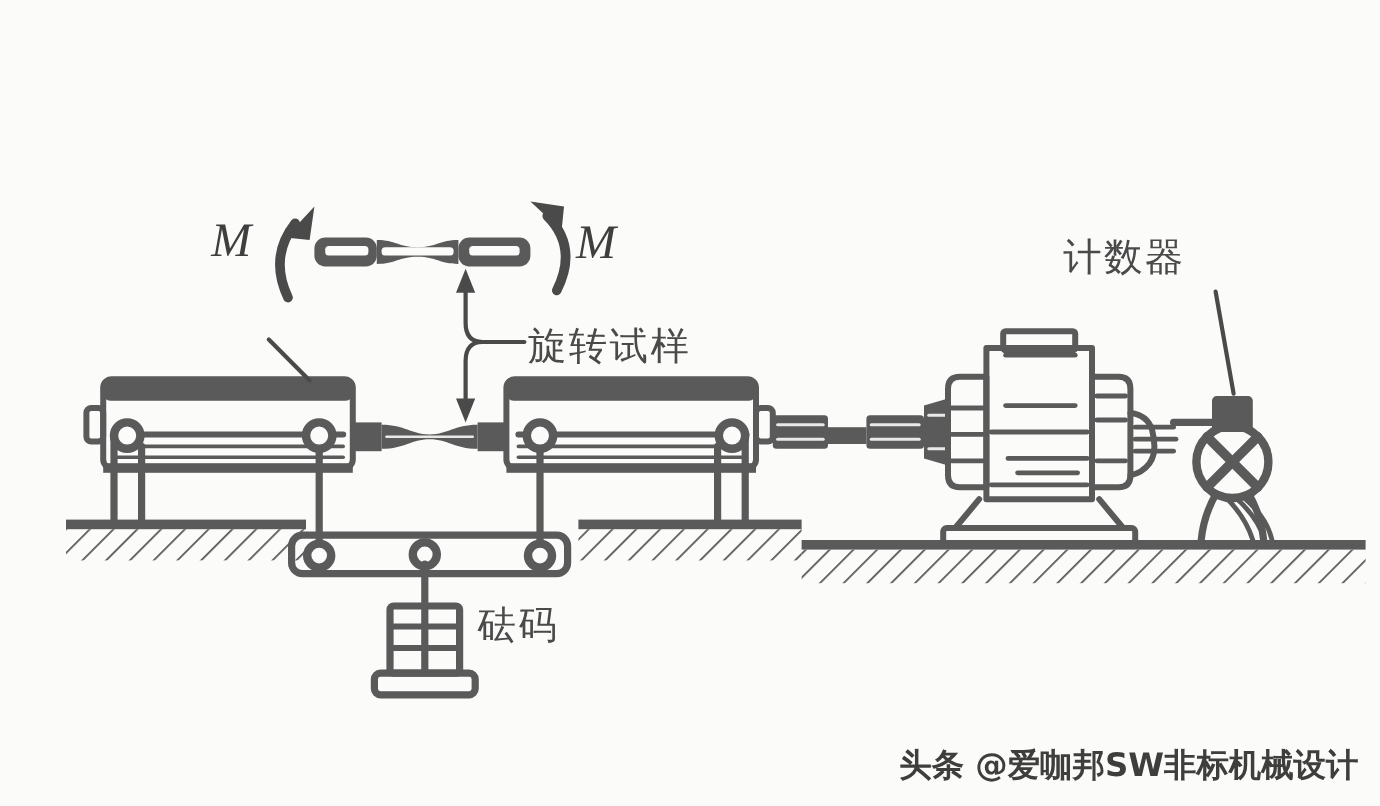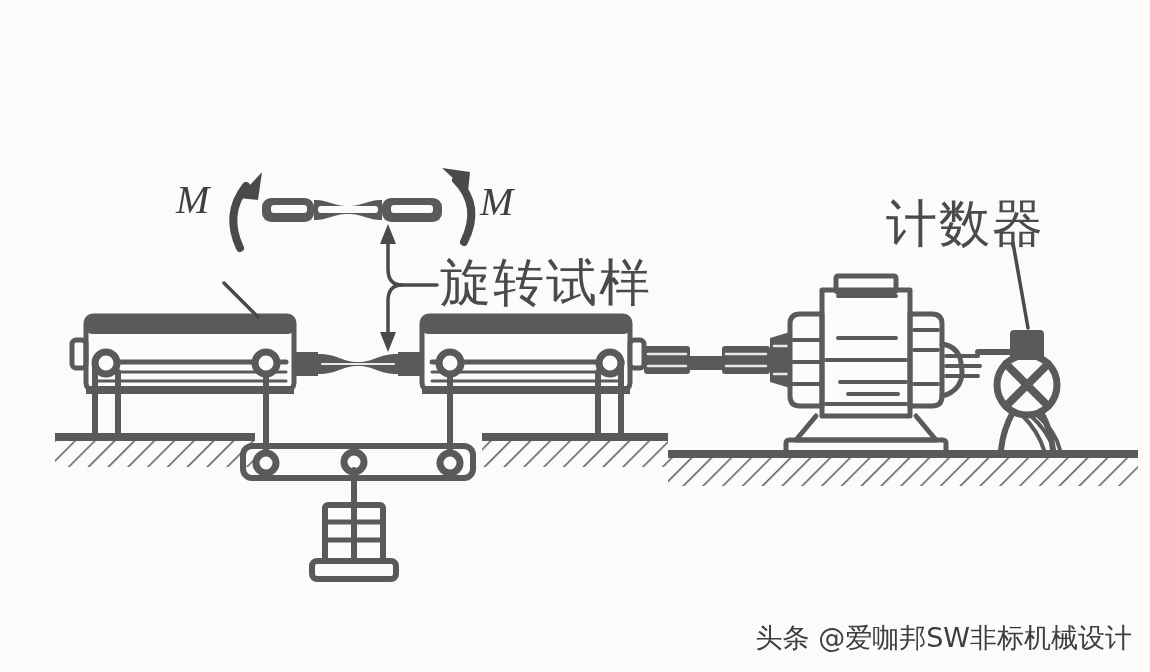--- a/index.html
+++ b/index.html
@@ -27,38 +27,38 @@
   }
   .lbl {
     position: absolute;
     color: #4a4a4a;
     font-family: "DejaVu Sans", "Liberation Sans", sans-serif;
     white-space: nowrap;
     line-height: 1;
     user-select: none;
   }
   .cn-label {
-    font-size: 51px;
+    font-size: 32px;
     letter-spacing: 2px;
     font-weight: 400;
   }
   .m-label {
     font-family: "Liberation Serif", "DejaVu Serif", serif;
     font-style: italic;
     font-size: 40px;
     font-weight: 400;
     color: #3f3f3f;
   }
   .watermark {
     position: absolute;
     right: 18px;
     bottom: 16px;
     font-family: "DejaVu Sans", "Liberation Sans", sans-serif;
     font-size: 27px;
-    font-weight: 400;
+    font-weight: 700;
     color: #2e2e2e;
     letter-spacing: 0px;
     opacity: 0.92;
     white-space: nowrap;
     user-select: none;
   }
 </style>
 </head>
 <body>
 
@@ -276,20 +276,21 @@
       </g>
 
     </g>
   </svg>
 
   <div class="lbl m-label" style="left:176px; top:180px;">M</div>
 
   <div class="lbl m-label" style="left:480px; top:182px;">M</div>
 
 
-  <div class="lbl cn-label" style="left:440px; top:257px;text-align:center;">旋转试样</div>
+  <div class="lbl cn-label" style="left:440px; top:272px;text-align:center;">旋转试样</div>
 
   <div class="lbl cn-label" style="left:886px; top:198px;">计数器</div>
 
+  <div class="lbl cn-label" style="left:398px; top:505px;">砝码</div>
 
   <div class="watermark">头条 @爱咖邦SW非标机械设计</div>
 
 </div>
 
 </body></html>

